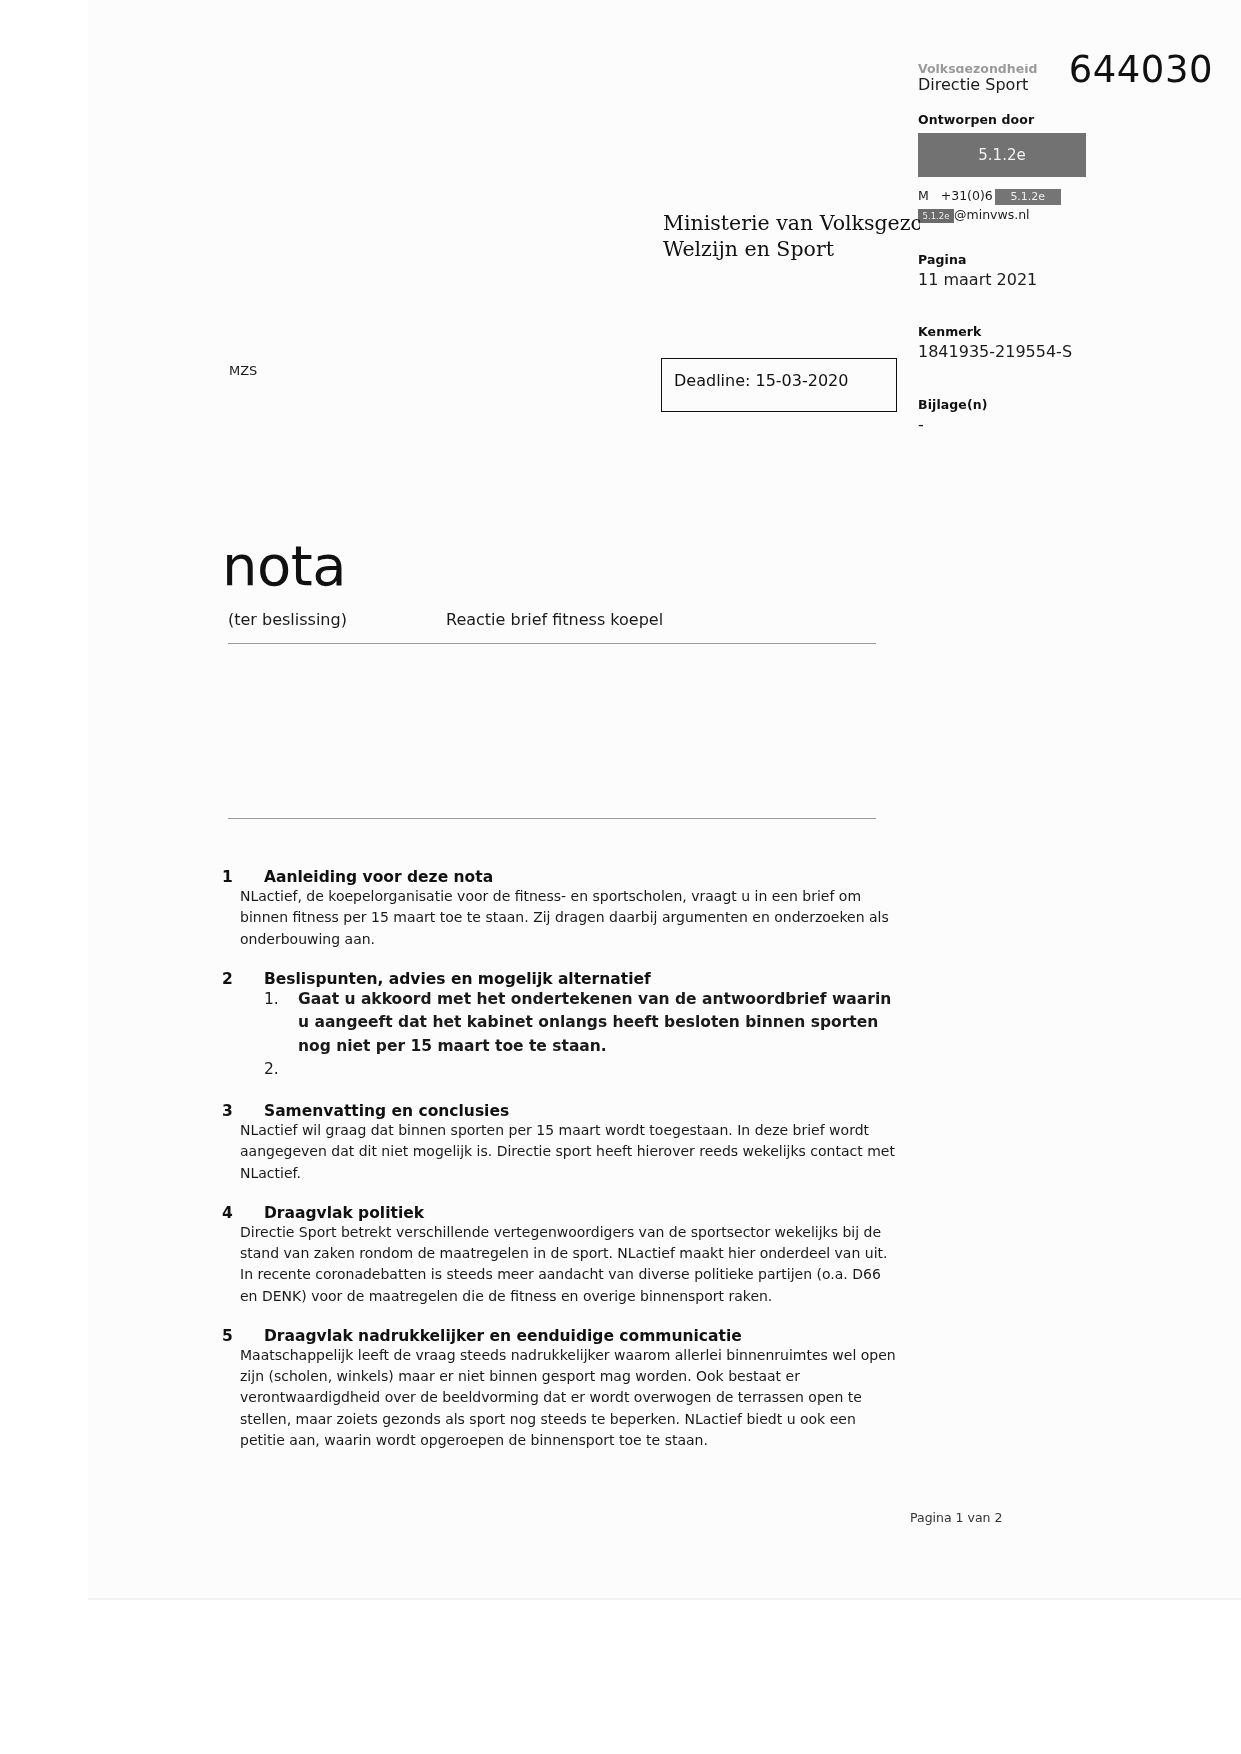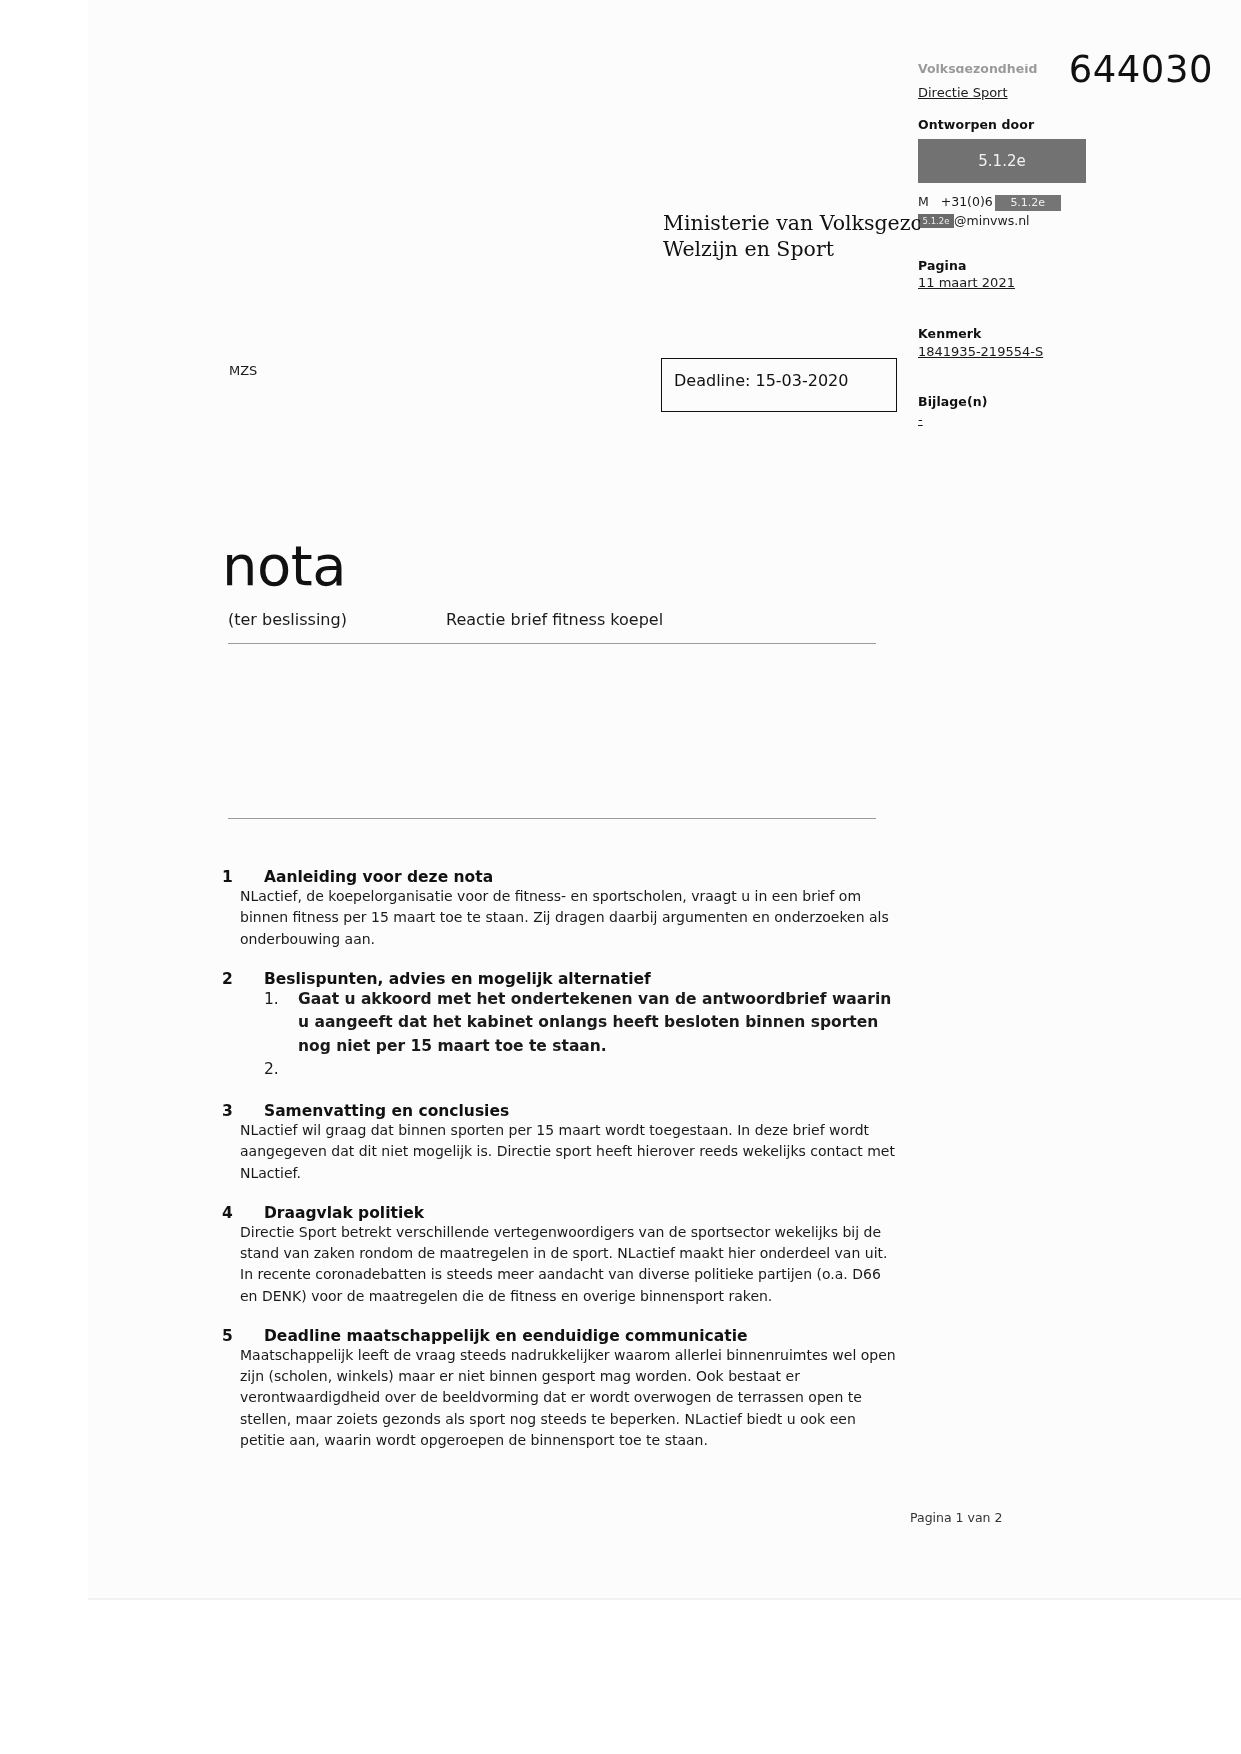--- a/index.html
+++ b/index.html
@@ -57,37 +57,36 @@
     line-height: 1.42;
     color: #1b1b1b;
   }
   .meta-label {
     font-weight: bold;
     font-size: 12.5px;
     color: #111;
     letter-spacing: 0.1px;
   }
   .meta-value {
-    font-size: 13px;
+    font-size: 16px;
     color: #1b1b1b;
-    text-decoration: underline;
   }
   .meta-block { margin-bottom: 10px; }
   .meta-gap-lg { height: 26px; }
   .meta-gap-md { height: 22px; }
 
   .cut-line {
     color: #4a4a4a;
     overflow: hidden;
     height: 9px;
     line-height: 9px;
     font-size: 12.5px;
     font-weight: bold;
     opacity: 0.55;
-    margin-bottom: 11px;
+    margin-bottom: 1px;
   }
 
   
   .redaction {
     display: inline-block;
     background: #6e6e6e;
     color: #ffffff;
     text-align: center;
     vertical-align: middle;
   }
@@ -378,21 +377,21 @@
       <div class="section-head">
         <span class="section-num">4</span>
         <span class="section-title">Draagvlak politiek</span>
       </div>
       <div class="section-body">Directie Sport betrekt verschillende vertegenwoordigers van de sportsector wekelijks bij de stand van zaken rondom de maatregelen in de sport. NLactief maakt hier onderdeel van uit. In recente coronadebatten is steeds meer aandacht van diverse politieke partijen (o.a. D66 en DENK) voor de maatregelen die de fitness en overige binnensport raken.</div>
     </div>
 
     <div class="section">
       <div class="section-head">
         <span class="section-num">5</span>
-        <span class="section-title">Deadline maatschappelijk en eenduidige communicatie</span>
+        <span class="section-title">Draagvlak nadrukkelijker en eenduidige communicatie</span>
       </div>
       <div class="section-body">Maatschappelijk leeft de vraag steeds nadrukkelijker waarom allerlei binnenruimtes wel open zijn (scholen, winkels) maar er niet binnen gesport mag worden. Ook bestaat er verontwaardigdheid over de beeldvorming dat er wordt overwogen de terrassen open te stellen, maar zoiets gezonds als sport nog steeds te beperken. NLactief biedt u ook een petitie aan, waarin wordt opgeroepen de binnensport toe te staan.</div>
     </div>
 
   </div>
 
   <div class="footer">Pagina 1 van 2</div>
 
 </div>
 

